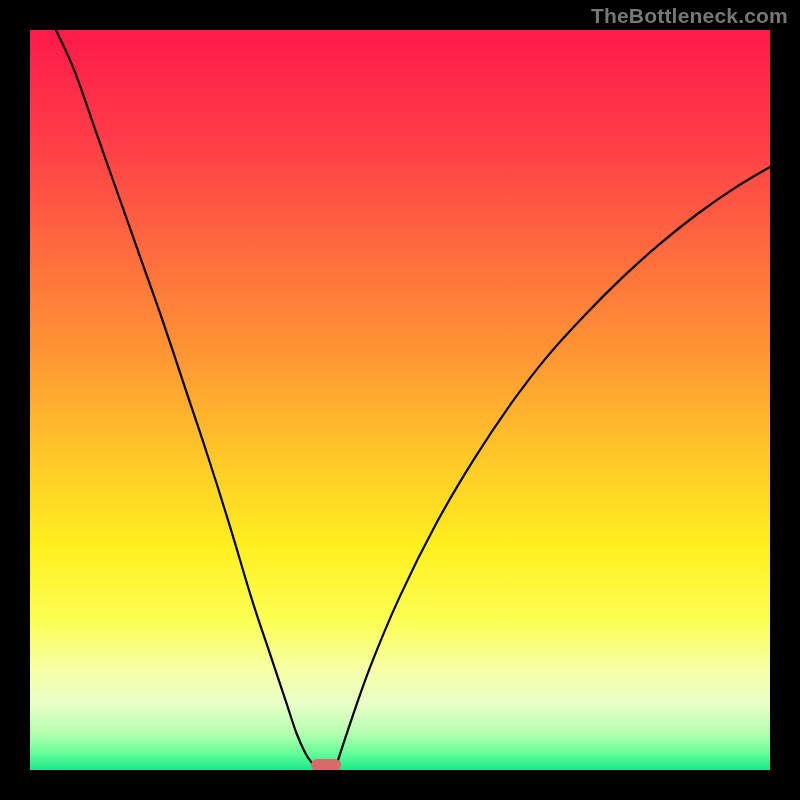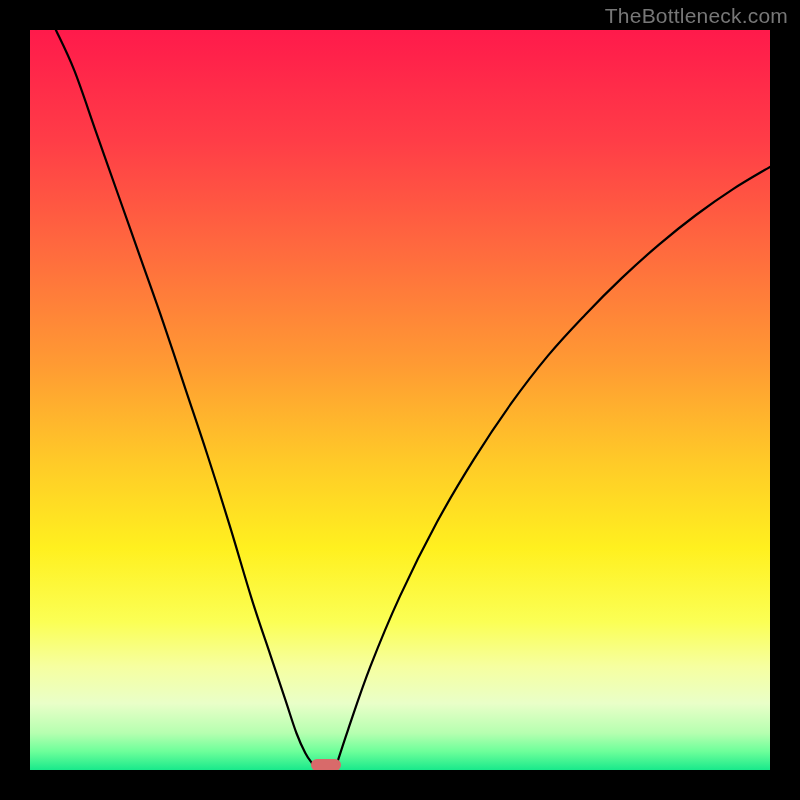--- a/index.html
+++ b/index.html
@@ -41,21 +41,21 @@
     position: absolute;
     background: #d86a6a;
     border-radius: 6px;
   }
   .watermark {
     position: absolute;
     top: 4px;
     right: 12px;
     color: #777;
     font-size: 21px;
-    font-weight: 400;
+    font-weight: 700;
     letter-spacing: 0.2px;
     user-select: none;
   }
 </style>
 </head>
 <body>
 
 <div class="frame">
 
   <div class="watermark">TheBottleneck.com</div>

